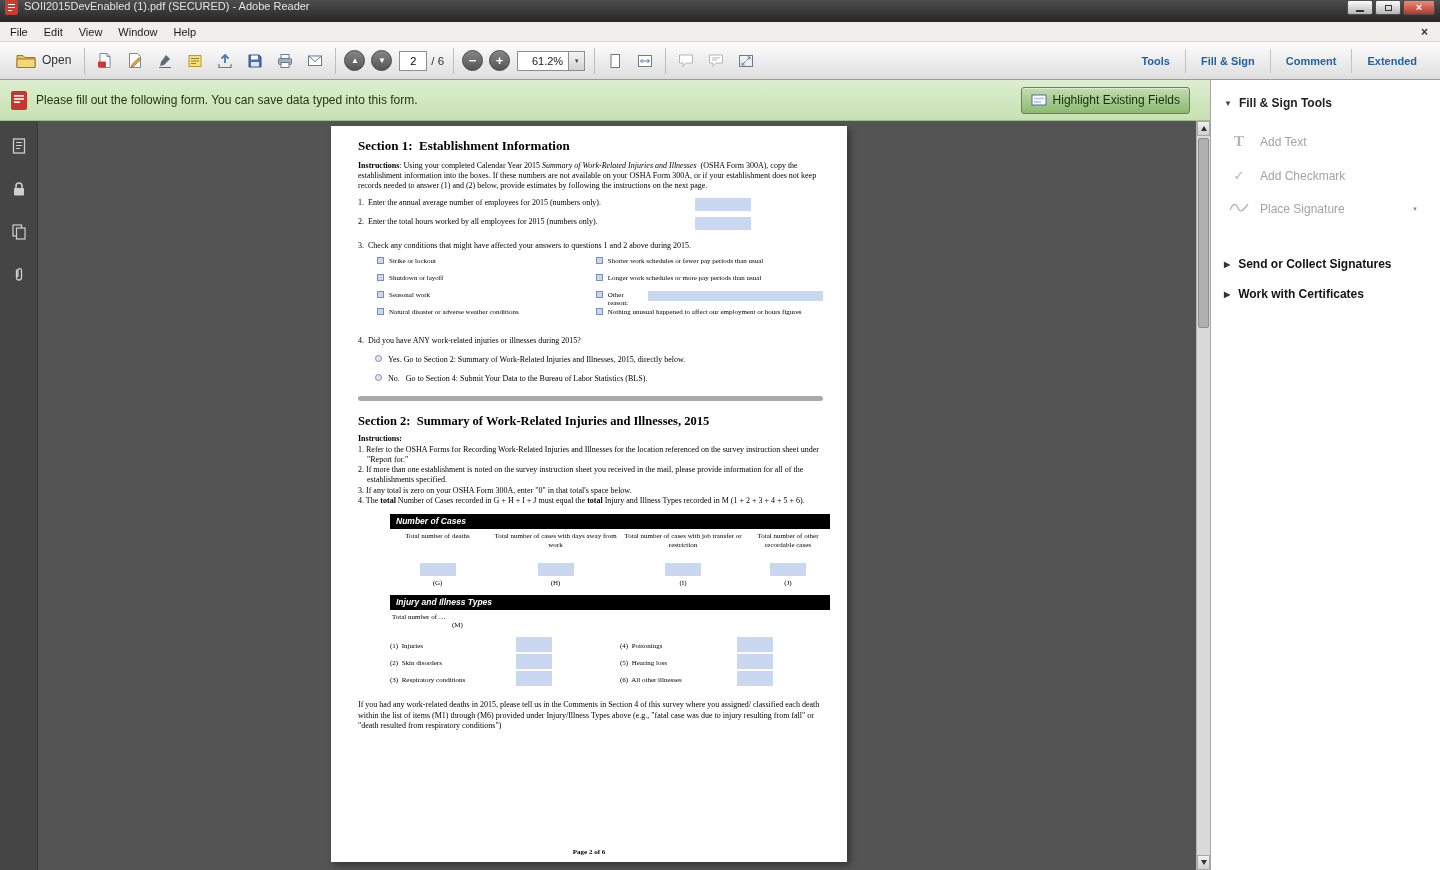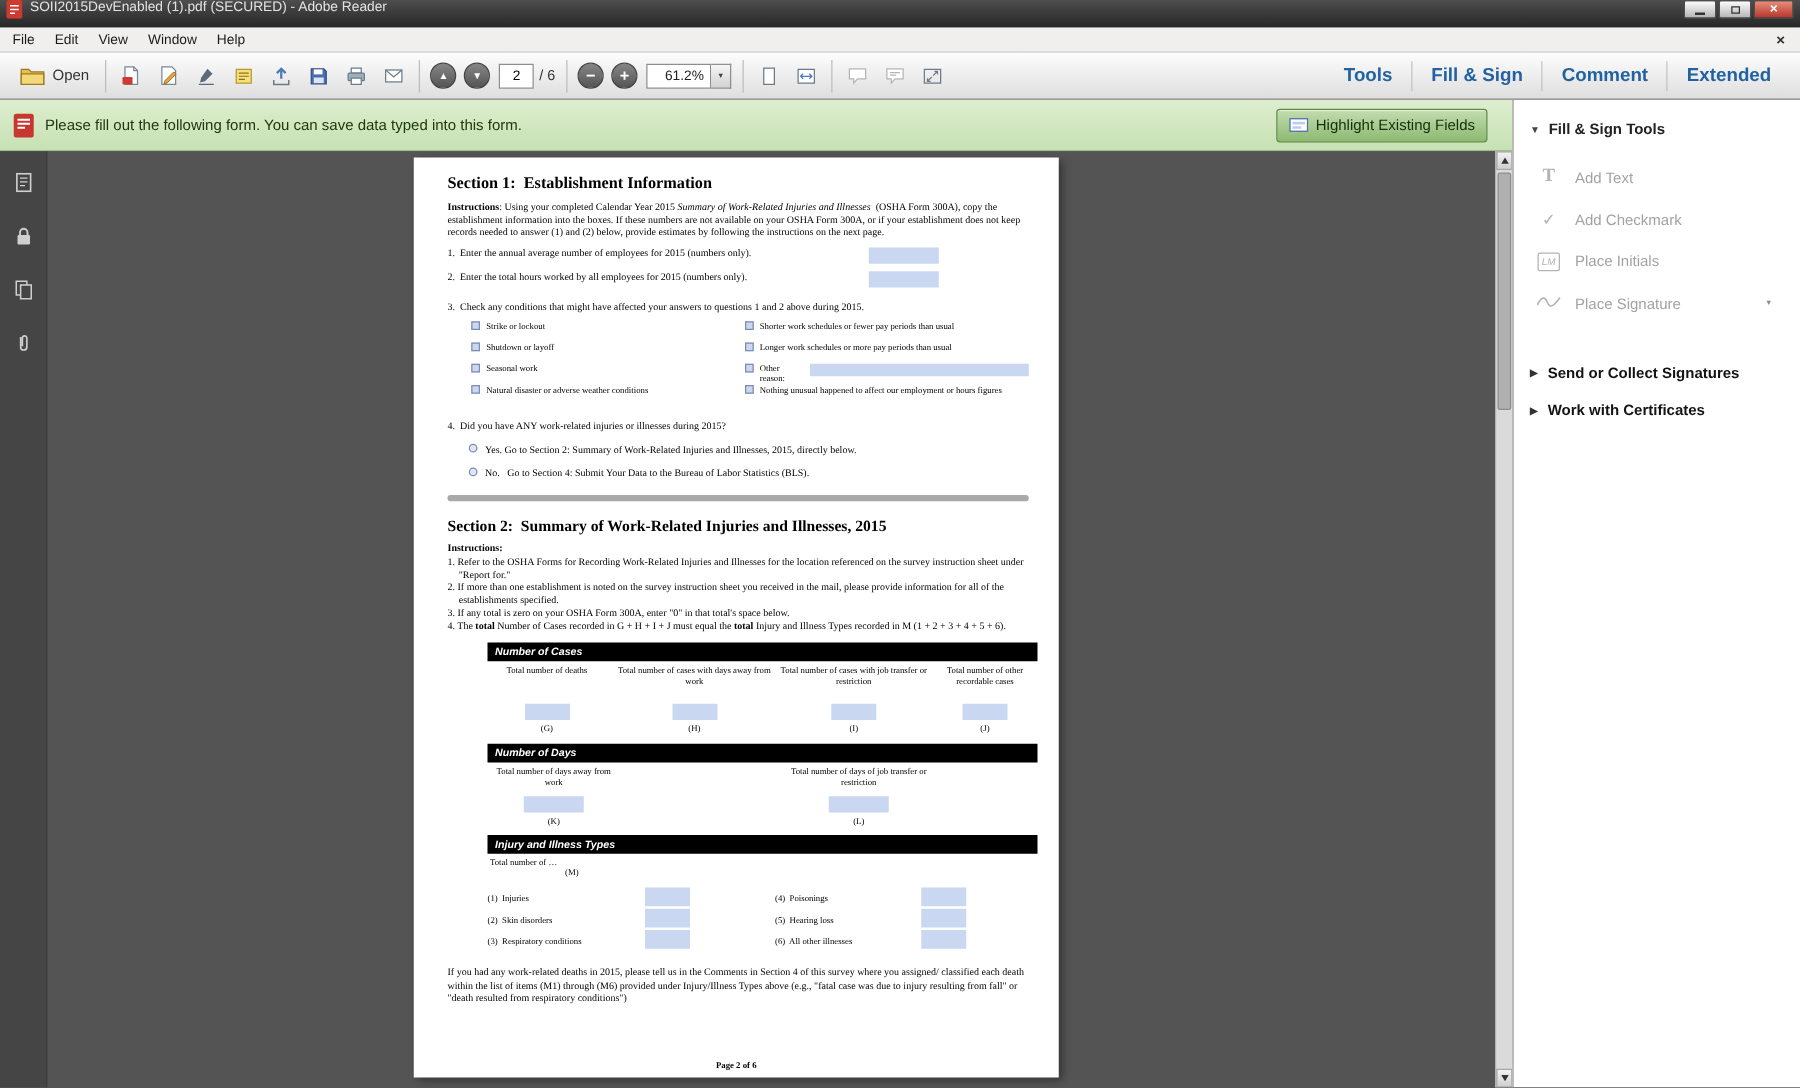--- a/index.html
+++ b/index.html
@@ -28,21 +28,21 @@
   .icon-btn{width:30px;height:28px;display:flex;align-items:center;justify-content:center;cursor:pointer;border-radius:2px}
   .circle-btn{width:21px;height:21px;border-radius:50%;background:linear-gradient(#868686,#555);border:1px solid #444;color:#fff;display:flex;align-items:center;justify-content:center;margin:0 3px;cursor:pointer}
   .circle-btn .tri{font-size:8px;line-height:1}
   .circle-btn .pm{font-size:13px;font-weight:bold;line-height:1;margin-top:-1px}
   .page-input{width:28px;height:20px;border:1px solid #8e8e8e;text-align:center;font-size:11px;margin:0 4px;font-family:"Liberation Sans",sans-serif}
   .page-total{font-size:11.5px;color:#333;margin-right:4px}
   .zoom-box{display:flex;align-items:center;margin:0 4px}
   .zoom-value{width:52px;height:20px;border:1px solid #8e8e8e;background:#fff;font-size:11px;color:#222;display:flex;align-items:center;justify-content:flex-end;padding-right:5px}
   .zoom-arrow{width:16px;height:20px;border:1px solid #8e8e8e;border-left:none;background:linear-gradient(#f5f5f5,#d2d2d2);font-size:6px;color:#444;display:flex;align-items:center;justify-content:center;cursor:pointer}
   .tb-right{margin-left:auto;display:flex;align-items:center;height:100%}
-  .tb-tab{padding:18px 15px;font-size:15px;font-weight:600;color:#2262a0;display:flex;align-items:center;height:100%;cursor:pointer}
+  .tb-tab{padding:18px 15px;font-size:11px;font-weight:600;color:#2262a0;display:flex;align-items:center;height:100%;cursor:pointer}
   .vsep{width:1px;height:24px;background:#c4c4c4}
 
   
   .formbar{position:absolute;top:80px;left:0;width:1210px;height:41px;background:linear-gradient(#ddeecf,#c7e1b3);border-bottom:1px solid #9fbe8b;display:flex;align-items:center;padding:0 10px}
   .fb-msg{font-size:12px;color:#20380f;margin-left:8px}
   .fb-btn{margin-left:auto;margin-right:10px;height:27px;display:flex;align-items:center;gap:6px;padding:0 9px;border:1px solid #5f8a43;border-radius:3px;background:linear-gradient(#c3dcb0,#8cba71);font-size:12px;color:#16300b;cursor:pointer;box-shadow:inset 0 1px 0 rgba(255,255,255,.45)}
 
   
   .leftbar{position:absolute;left:0;top:121px;width:38px;height:749px;background:#454545;border-right:1px solid #3a3a3a;display:flex;flex-direction:column;align-items:center;padding-top:12px;gap:17px}
   .lb-icon{width:24px;height:26px;display:flex;align-items:center;justify-content:center;cursor:pointer}
@@ -420,35 +420,20 @@
             <div class="ccode">(I)</div>
           </div>
           <div class="ccol" style="left:352px;width:92px">
             <div class="clabel">Total number of other recordable cases</div>
             <div class="cfield"></div>
             <div class="ccode">(J)</div>
           </div>
         </div>
       </div>
 
-      <div class="tbl next">
-        <div class="black-bar">Number of Days</div>
-        <div class="days-body">
-          <div class="ccol" style="left:2px;width:102px">
-            <div class="dlabel">Total number of days away from work</div>
-            <div class="dfield"></div>
-            <div class="ccode">(K)</div>
-          </div>
-          <div class="ccol" style="left:233px;width:128px">
-            <div class="dlabel">Total number of days of job transfer or restriction</div>
-            <div class="dfield"></div>
-            <div class="ccode">(L)</div>
-          </div>
-        </div>
-      </div>
 
       <div class="tbl next">
         <div class="black-bar">Injury and Illness Types</div>
         <div class="types-total">Total number of …</div>
         <div class="types-m">(M)</div>
         <div class="types-grid">
           <div class="tcol1">
             <div class="trow">
                 <span class="tlabel">(1)  Injuries</span>
                 <span class="tfield"></span>
@@ -503,24 +488,20 @@
   </div>
   <div class="tool-item">
     <span class="tool-icon t-icon">T</span>
     <span>Add Text</span>
   </div>
   <div class="tool-item">
     <span class="tool-icon check-icon">✓</span>
     <span>Add Checkmark</span>
   </div>
   <div class="tool-item">
-    <span class="tool-icon"><span class="initials-icon">LM</span></span>
-    <span>Place Initials</span>
-  </div>
-  <div class="tool-item">
     <span class="tool-icon"><svg width="22" height="12" viewBox="0 0 22 12">
           <path d="M2 9C5 2 8 2 10 7s5 3 10-4" fill="none" stroke="#b3b3b3" stroke-width="1.3"></path>
         </svg></span>
     <span>Place Signature</span>
     <span class="tool-chevron">▼</span>
   </div>
   <div class="panel-sections">
     <div class="panel-section">
       <span class="tri-r">▶</span>
       <span>Send or Collect Signatures</span>

